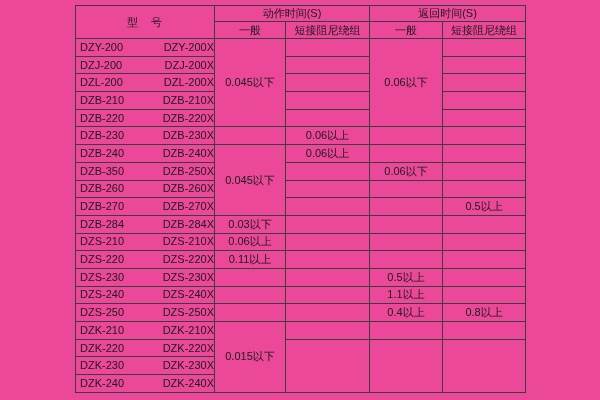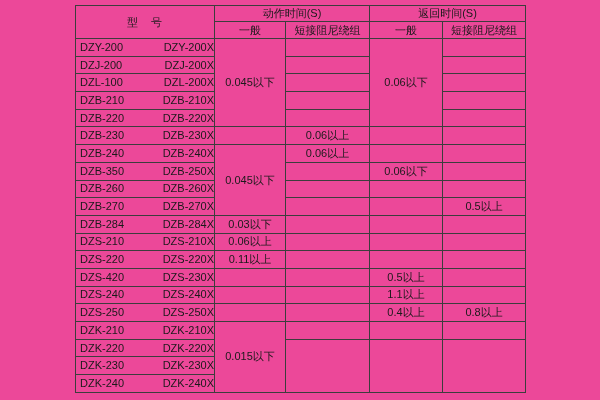--- a/index.html
+++ b/index.html
@@ -83,21 +83,21 @@
           <span>DZJ-200X</span>
         </div>
       </td>
       <td></td>
       <td></td>
     </tr>
 
     <tr class="drow">
       <td>
         <div class="model-pair">
-          <span>DZL-100</span>
+          <span>DZL-200</span>
           <span>DZL-200X</span>
         </div>
       </td>
       <td></td>
       <td></td>
     </tr>
 
     <tr class="drow">
       <td>
         <div class="model-pair">
@@ -217,21 +217,21 @@
       </td>
       <td>0.11以上</td>
       <td></td>
       <td></td>
       <td></td>
     </tr>
 
     <tr class="drow">
       <td>
         <div class="model-pair">
-          <span>DZS-420</span>
+          <span>DZS-230</span>
           <span>DZS-230X</span>
         </div>
       </td>
       <td></td>
       <td></td>
       <td>0.5以上</td>
       <td></td>
     </tr>
 
     <tr class="drow">

